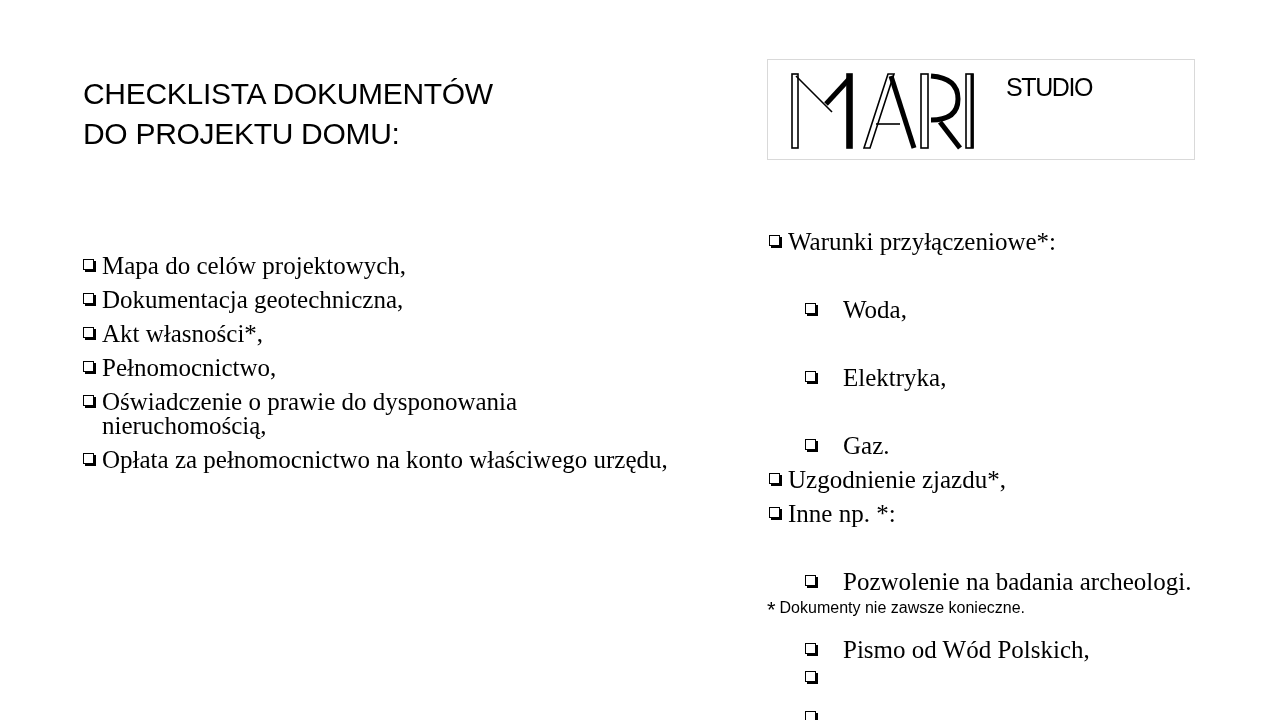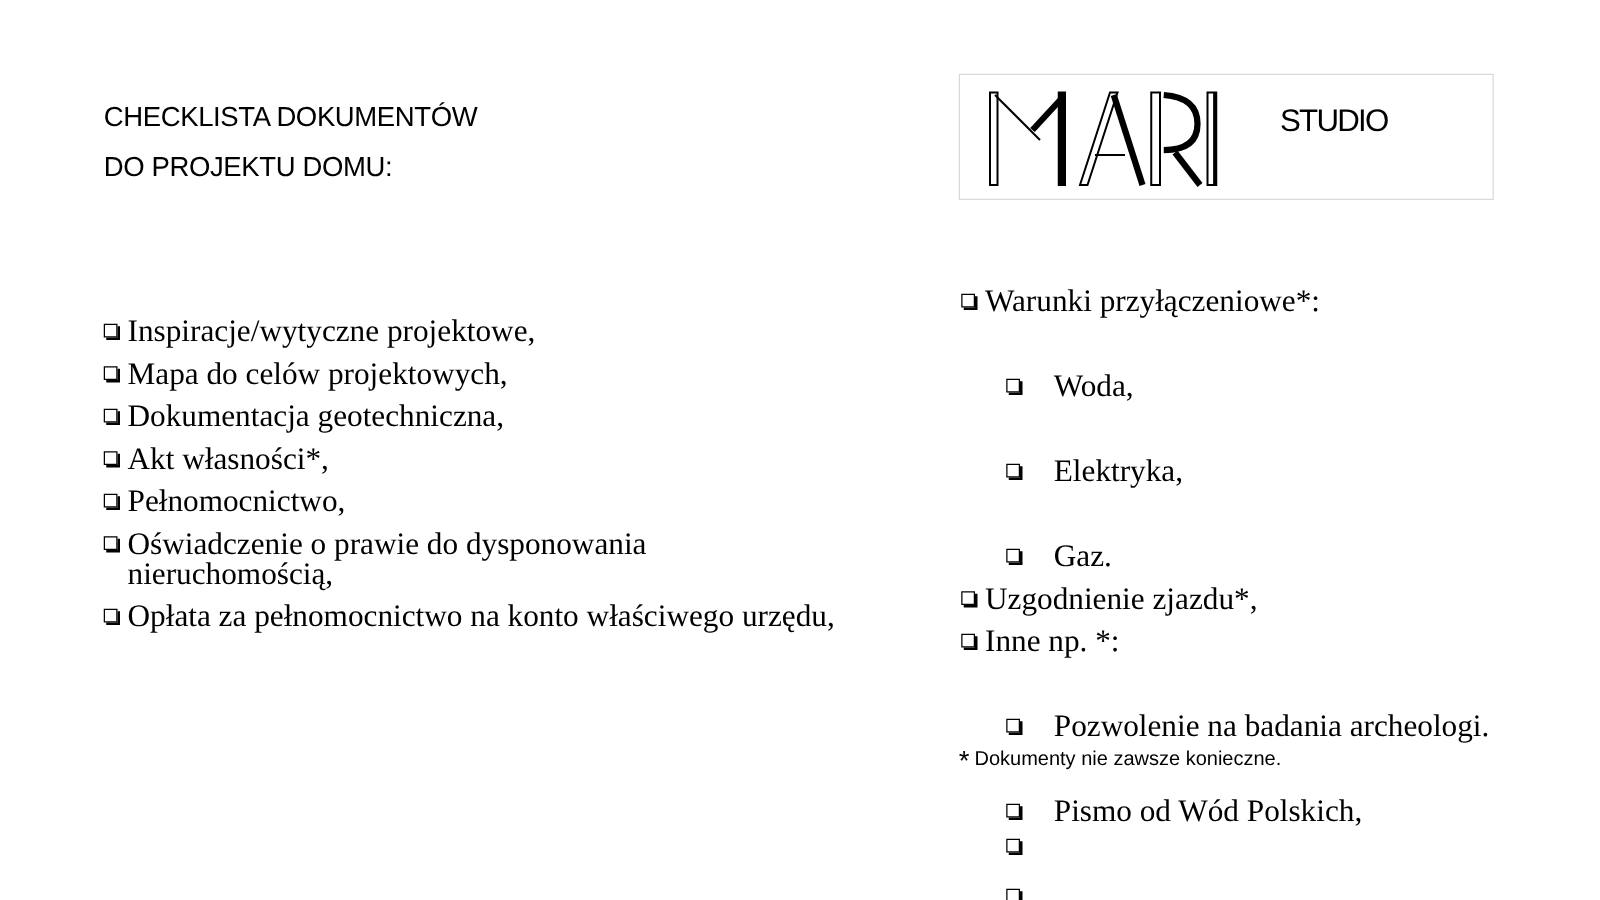--- a/index.html
+++ b/index.html
@@ -1,22 +1,22 @@
 <!DOCTYPE html>
 <html><head>
 <meta charset="utf-8">
 <style>
   html, body { margin:0; padding:0; background:#ffffff; }
   body { width:1280px; height:720px; position:relative; overflow:hidden;
          font-family:"Liberation Sans", sans-serif; color:#000; }
-  .title { position:absolute; left:83px; top:74px; font-size:22px; line-height:40px; font-weight:400; letter-spacing:-0.3px; }
+  .title { position:absolute; left:83px; top:74px; font-size:30px; line-height:40px; font-weight:400; letter-spacing:-0.3px; }
   .title div { white-space:nowrap; }
   .logo { position:absolute; left:767px; top:59px; width:428px; height:101px; border:1px solid #d9d9d9; box-sizing:border-box; background:#fff; }
   .logo svg { position:absolute; left:22px; top:12px; }
-  .logo .studio { position:absolute; left:238px; top:22px; font-size:25px; line-height:30px; letter-spacing:-1.4px; white-space:nowrap;margin-left:18px; }
+  .logo .studio { position:absolute; left:238px; top:12px; font-size:25px; line-height:30px; letter-spacing:-1.4px; white-space:nowrap; }
   .list { position:absolute; font-size:25px; line-height:24px;font-family:Liberation Serif, serif; }
   .item { position:relative; padding-left:19px; margin-bottom:10px; }
   .item .box { position:absolute; left:0; top:5px; width:11px; height:11px; border:1.5px solid #000; box-shadow:2px 2px 0 #000; box-sizing:border-box; background:#fff; }
   .item .txt { display:block; }
   .left-list { left:83px; top:254px; width:600px; }
   .right-list { left:769px; top:230px; width:480px; }
   .sub { padding-left:36px; margin-bottom:4px; }
   .sub .box { left:36px; }
   .sub .txt { padding-left:19px; }
   .sub-wrap .item.sub { padding-left:0; }
@@ -52,24 +52,20 @@
 
     <rect x="176" y="2" width="7" height="74" fill="#fff"></rect>
     <line x1="182" y1="2" x2="182" y2="76" stroke-width="3"></line>
   </svg>
   <div class="studio">
     <div>STUDIO</div>
   </div>
 </div>
 
 <div class="list left-list">
-  <div class="item">
-    <span class="box"></span>
-    <span class="txt">Inspiracje/wytyczne projektowe,</span>
-  </div>
   <div class="item">
     <span class="box"></span>
     <span class="txt">Mapa do celów projektowych,</span>
   </div>
   <div class="item">
     <span class="box"></span>
     <span class="txt">Dokumentacja geotechniczna,</span>
   </div>
   <div class="item">
     <span class="box"></span>

